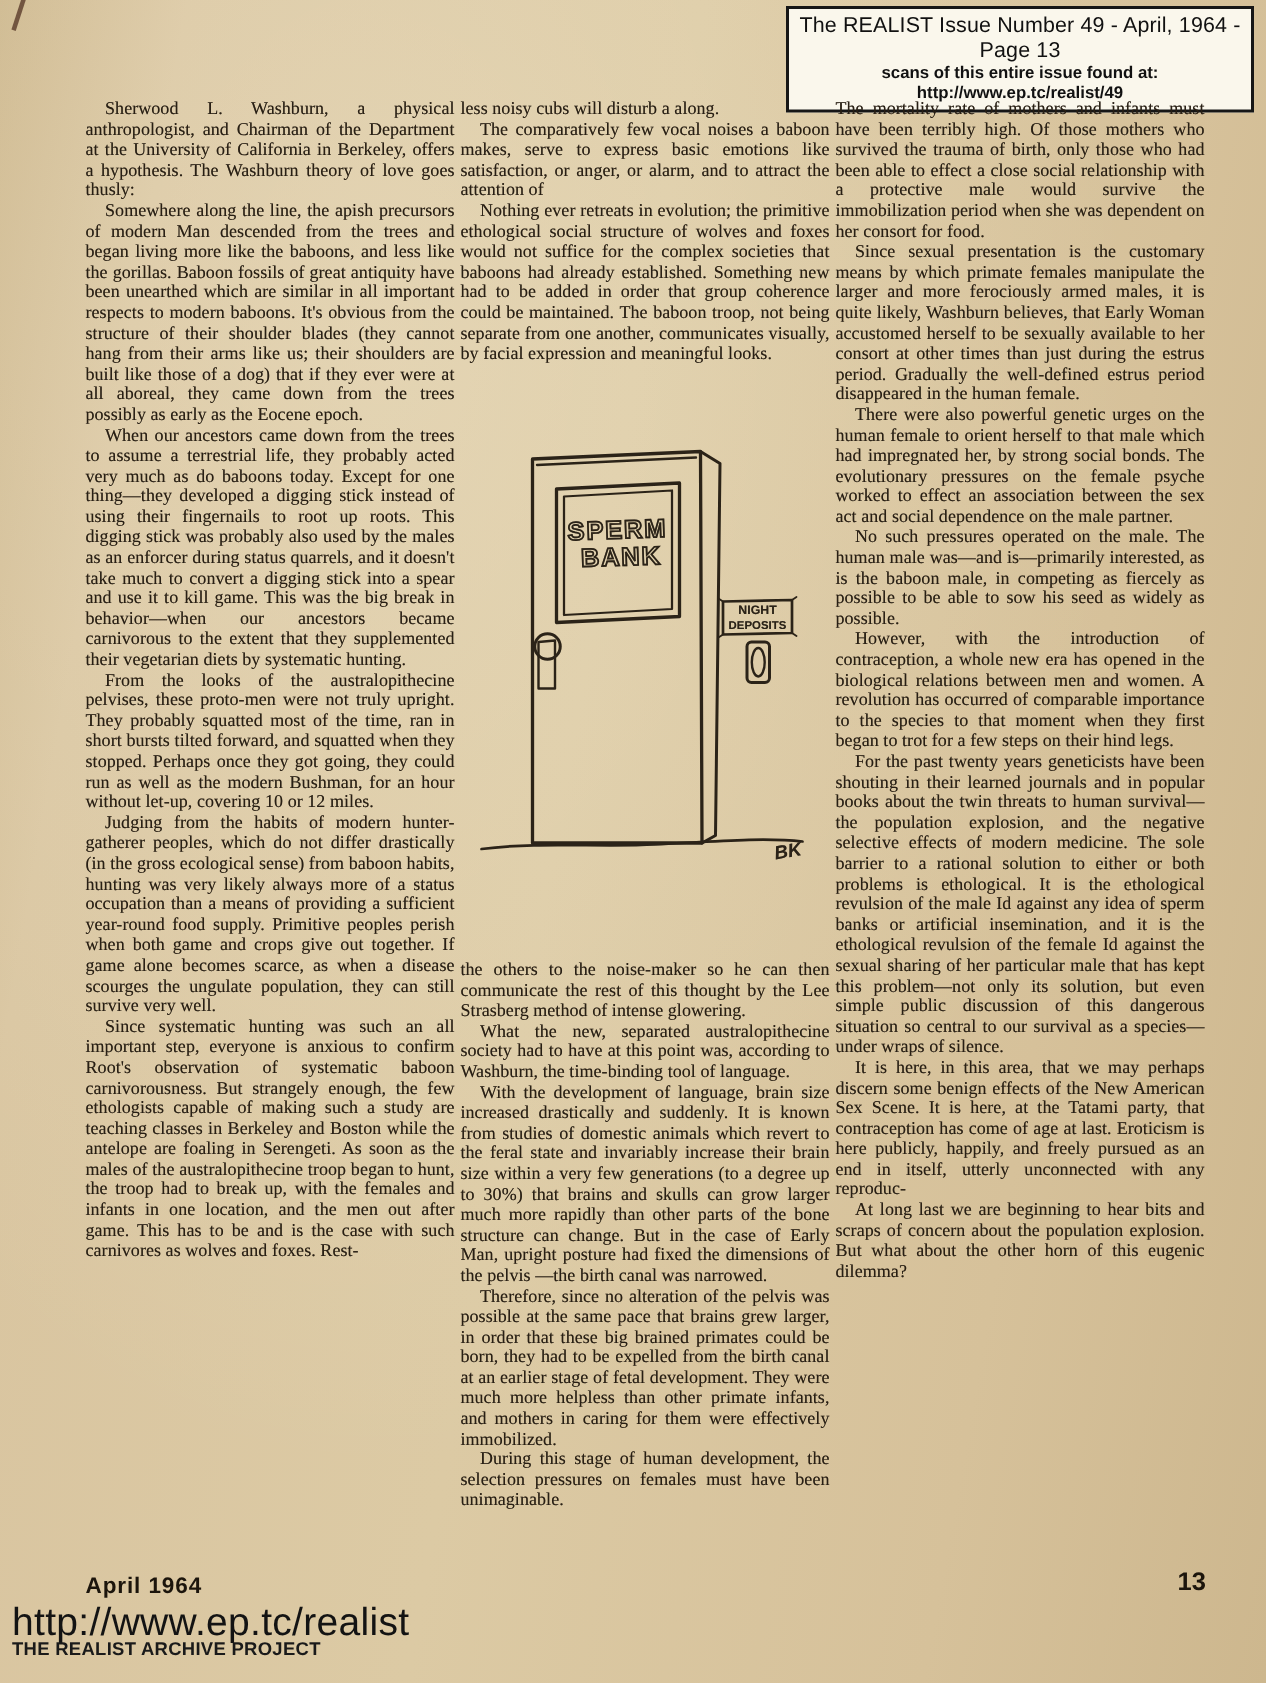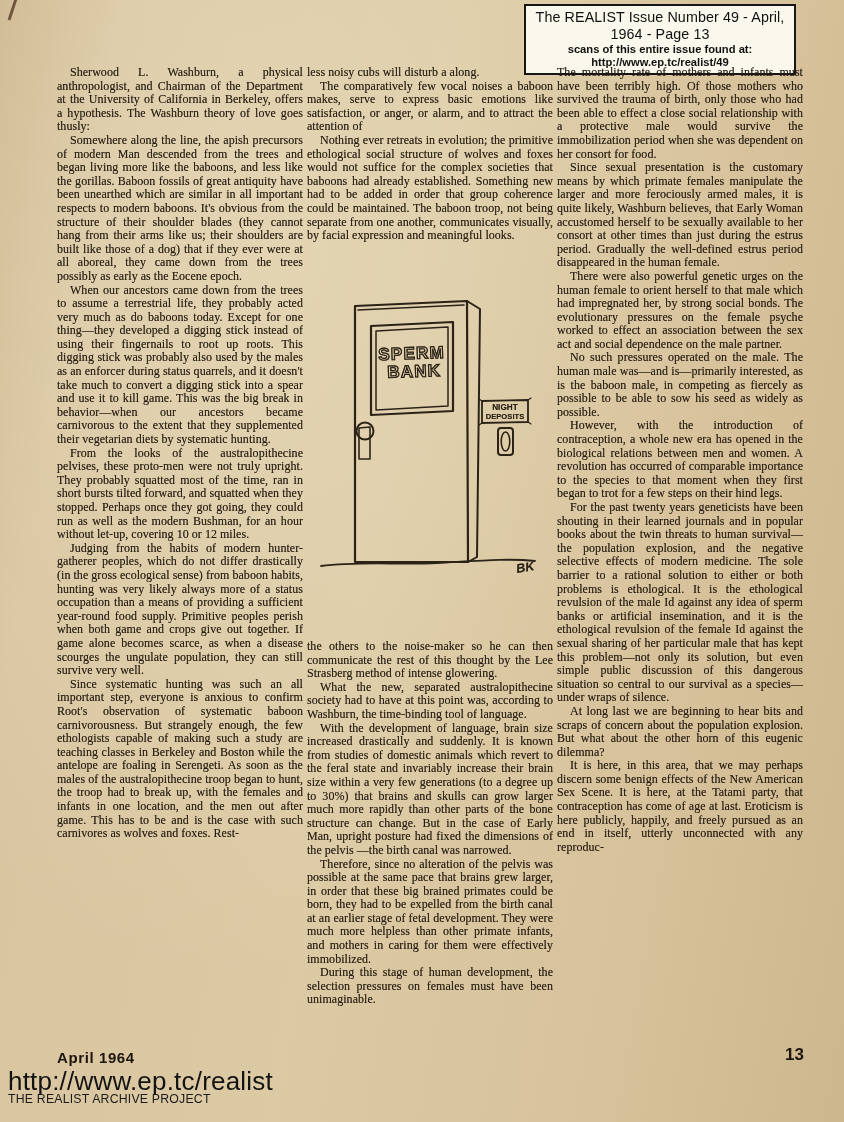--- a/index.html
+++ b/index.html
@@ -6,21 +6,21 @@
   .page{
     position:relative;width:844px;height:1122px;overflow:hidden;
     background:
       radial-gradient(ellipse at 30% 20%, rgba(255,250,230,.25), rgba(0,0,0,0) 60%),
       linear-gradient(100deg,#ccb68c 0%,#d9c5a0 12%,#dccaa4 45%,#d6c19a 78%,#cdb78e 100%);
     font-family:"Liberation Serif",serif;color:#281f14;
   }
   .corner-mark{position:absolute;left:-6px;top:-8px;width:18px;height:26px;
     border-right:3px solid #5a3b2a;transform:rotate(18deg);opacity:.8;}
   .header-box{
-    position:absolute;left:524px;top:4px;width:272px;box-sizing:border-box;
+    position:absolute;left:524px;top:4px;width:312px;box-sizing:border-box;
     background:#faf7ec;border:2px solid #161616;text-align:center;
     font-family:"Liberation Sans",sans-serif;padding:3px 2px 4px 2px;color:#111;
   }
   .h1{font-size:14.3px;line-height:17px;letter-spacing:.1px;}
   .h2{font-size:11.2px;line-height:13px;font-weight:bold;}
   .col{
     position:absolute;top:66px;width:246px;text-align:justify;
     font-size:12px;line-height:13.6px;letter-spacing:.04px;
     text-shadow:0 0 .4px rgba(40,31,20,.55);
   }
@@ -31,21 +31,21 @@
   .col p.noind{text-indent:0;}
   .cartoon{position:absolute;left:12px;top:229px;width:232px;height:292px;}
   .col2b{position:absolute;left:0;top:526px;width:246px;margin-top:48px;}
   .footer-date{position:absolute;left:57px;top:1049px;font-family:"Liberation Sans",sans-serif;
     font-weight:bold;font-size:15px;letter-spacing:.6px;color:#1c150c;text-align:right;}
   .footer-page{position:absolute;left:760px;top:1045px;width:44px;text-align:right;
     font-family:"Liberation Sans",sans-serif;font-weight:bold;font-size:17px;color:#1c150c;}
   .footer-url{position:absolute;left:8px;top:1066px;font-family:"Liberation Sans",sans-serif;
     font-size:26px;letter-spacing:.2px;color:#131313;}
   .footer-archive{position:absolute;left:8px;top:1092px;font-family:"Liberation Sans",sans-serif;
-    font-size:12.3px;font-weight:normal;letter-spacing:.2px;color:#1a1a1a;}
+    font-size:12.3px;font-weight:bold;letter-spacing:.2px;color:#1a1a1a;}
   .ink{stroke:#2b2318;fill:none;stroke-linecap:round;stroke-linejoin:round;}
   .svgtxt{font-family:"Liberation Sans",sans-serif;}
 </style>
 </head>
 <body>
 
 <div class="page">
 
   <div class="corner-mark"></div>
 
@@ -113,22 +113,22 @@
       </div>
   </div>
 
   <div class="col col3">
       <p class="noind">The mortality rate of mothers and infants must have been terribly high. Of those mothers who survived the trauma of birth, only those who had been able to effect a close social relationship with a protective male would survive the immobilization period when she was dependent on her consort for food.</p>
       <p>Since sexual presentation is the customary means by which primate females manipulate the larger and more ferociously armed males, it is quite likely, Washburn believes, that Early Woman accustomed herself to be sexually available to her consort at other times than just during the estrus period. Gradually the well-defined estrus period disappeared in the human female.</p>
       <p>There were also powerful genetic urges on the human female to orient herself to that male which had impregnated her, by strong social bonds. The evolutionary pressures on the female psyche worked to effect an association between the sex act and social dependence on the male partner.</p>
       <p>No such pressures operated on the male. The human male was—and is—primarily interested, as is the baboon male, in competing as fiercely as possible to be able to sow his seed as widely as possible.</p>
       <p>However, with the introduction of contraception, a whole new era has opened in the biological relations between men and women. A revolution has occurred of comparable importance to the species to that moment when they first began to trot for a few steps on their hind legs.</p>
       <p>For the past twenty years geneticists have been shouting in their learned journals and in popular books about the twin threats to human survival—the population explosion, and the negative selective effects of modern medicine. The sole barrier to a rational solution to either or both problems is ethological. It is the ethological revulsion of the male Id against any idea of sperm banks or artificial insemination, and it is the ethological revulsion of the female Id against the sexual sharing of her particular male that has kept this problem—not only its solution, but even simple public discussion of this dangerous situation so central to our survival as a species—under wraps of silence.</p>
+      <p>It is here, in this area, that we may perhaps discern some benign effects of the New American Sex Scene. It is here, at the Tatami party, that contraception has come of age at last. Eroticism is here publicly, happily, and freely pursued as an end in itself, utterly unconnected with any reproduc-</p>
       <p>At long last we are beginning to hear bits and scraps of concern about the population explosion. But what about the other horn of this eugenic dilemma?</p>
-      <p>It is here, in this area, that we may perhaps discern some benign effects of the New American Sex Scene. It is here, at the Tatami party, that contraception has come of age at last. Eroticism is here publicly, happily, and freely pursued as an end in itself, utterly unconnected with any reproduc-</p>
     </div>
 
   <div class="footer-date">April 1964</div>
   <div class="footer-page">13</div>
   <div class="footer-url">http://www.ep.tc/realist</div>
   <div class="footer-archive">THE REALIST ARCHIVE PROJECT</div>
 
 </div>
 
 </body></html>

